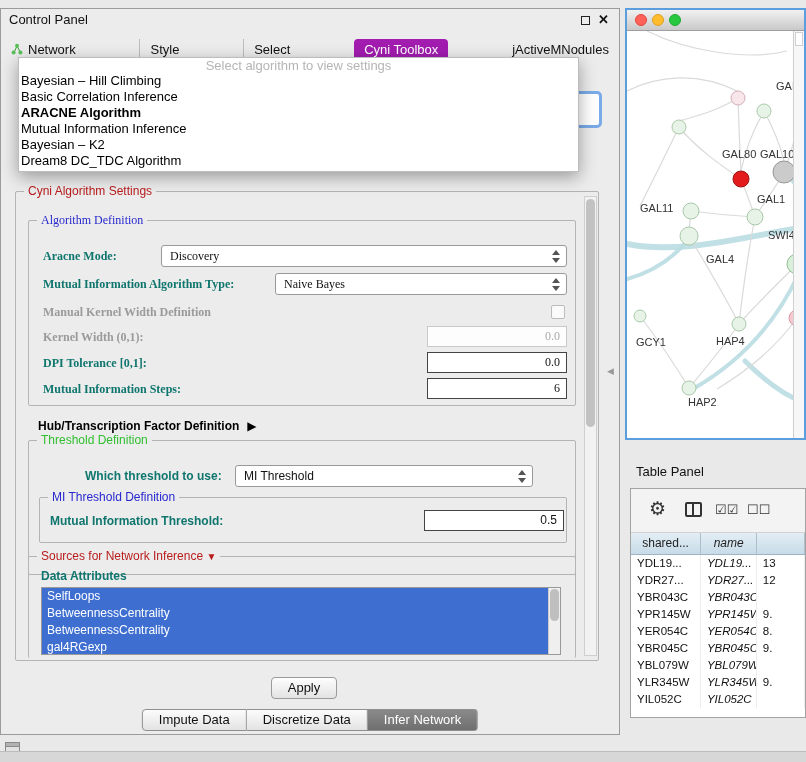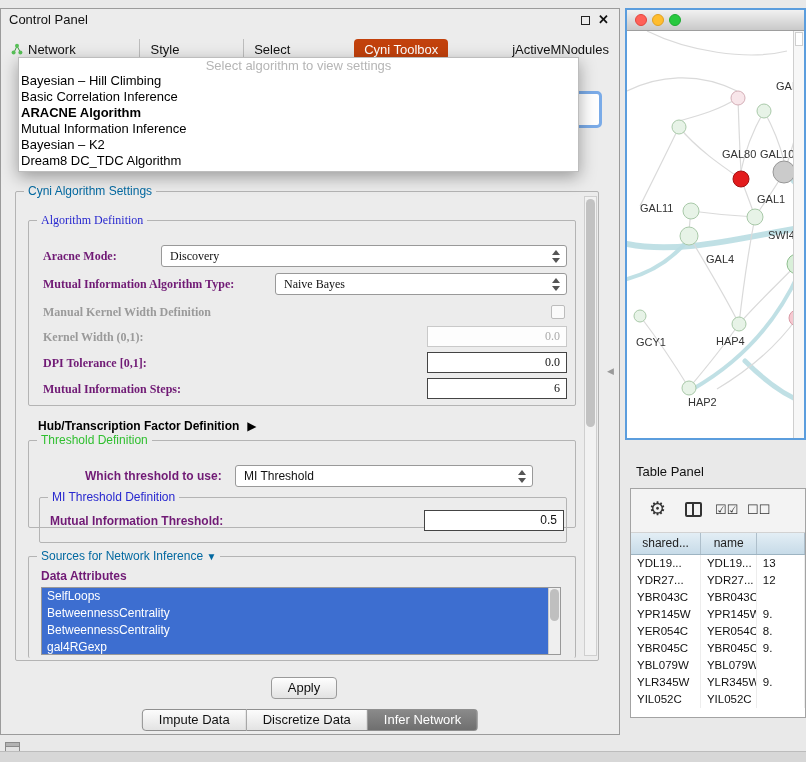--- a/index.html
+++ b/index.html
@@ -10,31 +10,31 @@
   
   #control-panel { position:absolute; left:0; top:8px; width:620px; height:727px;
     background:#ececec; border:1px solid #9b9b9b; }
   .cp-title { position:absolute; left:8px; top:0; height:22px; line-height:22px; font-size:13px; color:#111; }
   .cp-float { position:absolute; right:29px; top:7px; width:9px; height:9px; border:1.5px solid #222; background:transparent; }
   .cp-close { position:absolute; right:10px; top:3px; font-size:13px; font-weight:bold; color:#111; line-height:16px; }
 
   #top-tabs { position:absolute; left:0; right:0; top:28px; height:24px; display:flex; justify-content:space-between; align-items:center; }
   .tab { display:flex; align-items:center; gap:5px; padding:3px 10px; font-size:13px; color:#111; border-left:1px solid #bdbdbd; }
   .tab:first-child { border-left:none; }
-  .tab.sel { background:#c2410c; color:#fff; border-radius:4px; border-left:none; }
+  .tab.sel { background:#a21caf; color:#fff; border-radius:4px; border-left:none; }
   .tab.sel + .tab { border-left:none; }
   .neticon { display:inline-flex; width:12px; height:12px; }
 
   
   .group { position:absolute; border:1px solid #b4b4b4; border-radius:2px; }
-  .legend { position:absolute; top:-8px; left:8px; background:#ececec; padding:0 4px; font-size:12px; color:#0369a1; white-space:nowrap; }
+  .legend { position:absolute; top:-8px; left:8px; background:#ececec; padding:0 4px; font-size:12px; color:#b91c1c; white-space:nowrap; }
   .legend.blue { color:#2727cf; }
   .legend.green { color:#2fbf2f; }
 
-  .lbl { position:absolute; font-size:12px; font-weight:bold; color:#701a75; height:22px; line-height:22px; white-space:nowrap; }
+  .lbl { position:absolute; font-size:12px; font-weight:bold; color:#0f766e; height:22px; line-height:22px; white-space:nowrap; }
   .lbl.dis { color:#9a9a9a; }
 
   .field { position:absolute; height:21px; background:#fff; border:1px solid #666;
     font-size:12px; line-height:19px; text-align:right; padding:0 6px; color:#111; }
   .field.dis { color:#aaa; border-color:#c9c9c9; background:#fdfdfd; }
   .field.dark { border-color:#444; }
 
   .combo { position:absolute; height:22px; background:#fff; border:1px solid #999; border-radius:3px;
     font-size:12px; line-height:20px; padding:0 24px 0 8px; color:#111; white-space:nowrap; overflow:hidden; }
   .arr { position:absolute; right:6px; top:4px; width:8px; height:13px; }
@@ -42,21 +42,21 @@
   .arr:after  { content:""; position:absolute; bottom:0; left:0; border-left:4px solid transparent; border-right:4px solid transparent; border-top:5px solid #555; }
 
   .checkbox { position:absolute; width:14px; height:14px; border:1px solid #bcbcbc; background:#fafafa; border-radius:2px; }
 
   #settings-group { left:14px; top:182px; width:584px; height:470px; }
   #settings-scroll { position:absolute; right:1px; top:4px; width:13px; height:460px;
     background:#f2f2f2; border:1px solid #cfcfcf; }
   #settings-scroll .thumb { position:absolute; left:1px; right:1px; top:2px; height:228px; background:#c2c2c2; border-radius:6px; }
 
   #algo-group { left:12px; top:28px; width:548px; height:186px;font-family:Liberation Serif, serif; }
-  #threshold-group { left:12px; top:248px; width:548px; height:88px; }
+  #threshold-group { left:12px; top:248px; width:548px; height:135px; }
   #mi-group { left:10px; top:56px; width:528px; height:46px; }
   #sources-group { left:12px; top:364px; width:548px; height:102px; border-bottom:none; }
 
   #hub-row { position:absolute; left:22px; top:224px; height:20px; display:flex; align-items:center; gap:8px; }
   #hub-row .t { font-size:12px; font-weight:bold; color:#000; }
   #hub-row .tri { font-size:12px; color:#000; }
   .legend .tri { font-size:10px; }
 
   #attr-list { position:absolute; left:12px; top:30px; width:520px; height:68px;
     background:#f9a8d4; border:1px solid #999; overflow:hidden; }
@@ -104,21 +104,21 @@
   #table-toolbar { position:relative; height:44px; background:#f3f3f3; border-bottom:1px solid #d2d2d2; }
   .gear { position:absolute; left:18px; top:8px; font-size:19px; color:#333; }
   .colicon { position:absolute; left:54px; top:13px; width:17px; height:15px; border:2px solid #333; border-radius:2px; }
   .colicon:after { content:""; position:absolute; left:5px; top:0; bottom:0; width:2px; background:#333; }
   .cbpair { position:absolute; top:13px; font-size:13px; color:#333; }
   .cbpair.checked { left:84px; }
   .cbpair.unchecked { left:116px; }
   #thead { display:flex; height:22px; background:linear-gradient(#e3eef5,#c7dbe8); border-bottom:1px solid #9db4c2; }
   .th { font-size:12px; color:#222; text-align:center; line-height:21px; border-right:1px solid #aebfcb;
     overflow:hidden; white-space:nowrap; }
-  .c1 { width:88px; } .c2 { width:70px; } .c3 { width:60px; }
+  .c1 { width:88px; } .c2 { width:70px;font-style:italic; } .c3 { width:60px; }
   .trow { display:flex; height:17px; }
   .td { font-size:11.5px; color:#111; line-height:17px; padding-left:6px; overflow:hidden; white-space:nowrap; border-right:1px solid #ededed; }
 
   
   #dock-icon { position:absolute; left:5px; top:742px; width:15px; height:13px; border:1px solid #8a8a8a; background:#e2e2e2; }
   #dock-icon:after { content:""; display:block; height:3px; background:#b2b2b2; border-bottom:1px solid #8a8a8a; }
   #bottom-strip { position:absolute; left:0; bottom:0; width:806px; height:11px; background:#d7d7d7; border-top:1px solid #bcbcbc; }
   #splitter-arrow { position:absolute; left:607px; top:366px; font-size:9px; color:#9a9a9a; }
 </style>
 </head>

